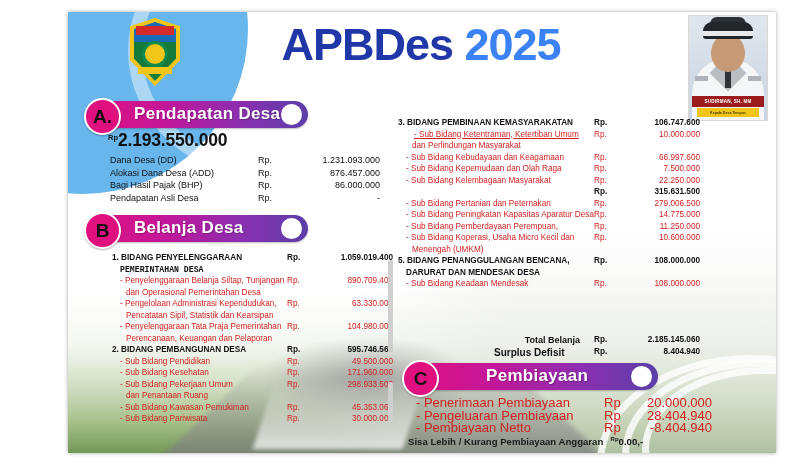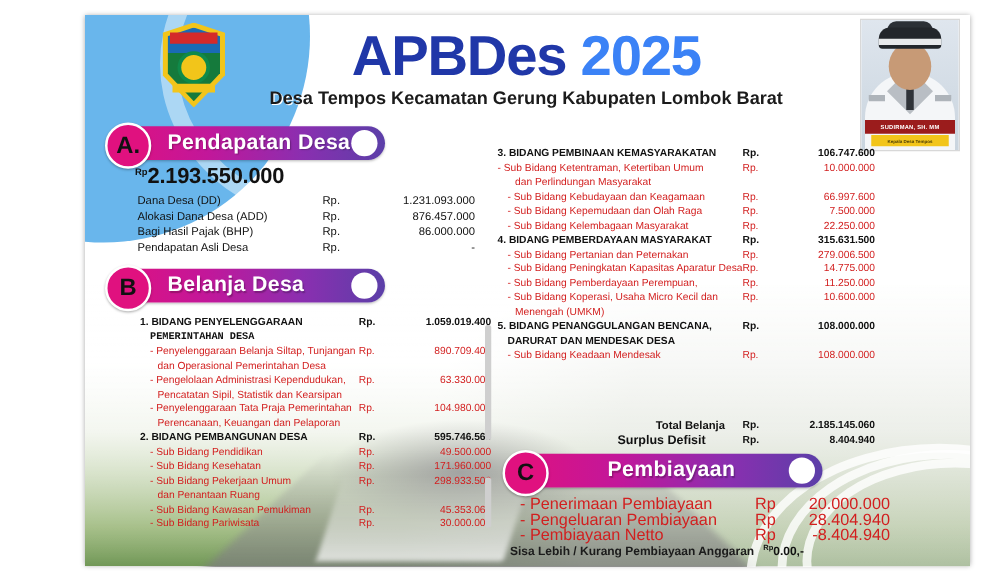--- a/index.html
+++ b/index.html
@@ -139,21 +139,20 @@
       <div class="crest-band"></div>
       <div class="crest-star"></div>
       <div class="crest-foot"></div>
     </div>
 
     <div id="title">
       <div class="big">
         <span class="a">APBDes</span>
         <span class="y">2025</span>
       </div>
-      <div class="sub">Desa Tempos Kecamatan Gerung Kabupaten Lombok Barat</div>
     </div>
 
     <div id="portrait">
       <div class="p-bg"></div>
       <div class="p-body"></div>
       <div class="p-sh" style="left:6px;"></div>
       <div class="p-sh" style="right:6px;"></div>
       <div class="p-coll"></div>
       <div class="p-tie"></div>
       <div class="p-face"></div>
@@ -272,21 +271,21 @@
       </div>
     </div>
 
   <div class="blk" id="blkBR" style="left:330px;top:106px;width:310px;">
       <div class="row" style="height: 11.5px;">
         <span class="t bold" style="left: 0px;">3. BIDANG PEMBINAAN KEMASYARAKATAN</span>
         <span class="rp bold" style="left: 196px;">Rp.</span>
         <span class="v bold" style="left: 210px; width: 92px;">106.747.600</span>
       </div>
       <div class="row" style="height: 11.5px;">
-        <span class="t red" style="left: 0;">- Sub Bidang Ketentraman, Ketertiban Umum</span>
+        <span class="t red" style="left: 16px; text-decoration: underline;">- Sub Bidang Ketentraman, Ketertiban Umum</span>
         <span class="rp red" style="left: 196px;">Rp.</span>
         <span class="v red" style="left: 210px; width: 92px;">10.000.000</span>
       </div>
       <div class="row" style="height: 11.5px;">
         <span class="t red" style="left: 14px;">dan Perlindungan Masyarakat</span>
       </div>
       <div class="row" style="height: 11.5px;">
         <span class="t red" style="left: 8px;">- Sub Bidang Kebudayaan dan Keagamaan</span>
         <span class="rp red" style="left: 196px;">Rp.</span>
         <span class="v red" style="left: 210px; width: 92px;">66.997.600</span>
@@ -295,21 +294,20 @@
         <span class="t red" style="left: 8px;">- Sub Bidang Kepemudaan dan Olah Raga</span>
         <span class="rp red" style="left: 196px;">Rp.</span>
         <span class="v red" style="left: 210px; width: 92px;">7.500.000</span>
       </div>
       <div class="row" style="height: 11.5px;">
         <span class="t red" style="left: 8px;">- Sub Bidang Kelembagaan Masyarakat</span>
         <span class="rp red" style="left: 196px;">Rp.</span>
         <span class="v red" style="left: 210px; width: 92px;">22.250.000</span>
       </div>
       <div class="row" style="height: 11.5px;">
-        <span class="t bold" style="left: 0px;">4. BIDANG PEMBERDAYAAN MASYARAKAT</span>
         <span class="rp bold" style="left: 196px;">Rp.</span>
         <span class="v bold" style="left: 210px; width: 92px;">315.631.500</span>
       </div>
       <div class="row" style="height: 11.5px;">
         <span class="t red" style="left: 8px;">- Sub Bidang Pertanian dan Peternakan</span>
         <span class="rp red" style="left: 196px;">Rp.</span>
         <span class="v red" style="left: 210px; width: 92px;">279.006.500</span>
       </div>
       <div class="row" style="height: 11.5px;">
         <span class="t red" style="left: 8px;">- Sub Bidang Peningkatan Kapasitas Aparatur Desa</span>

